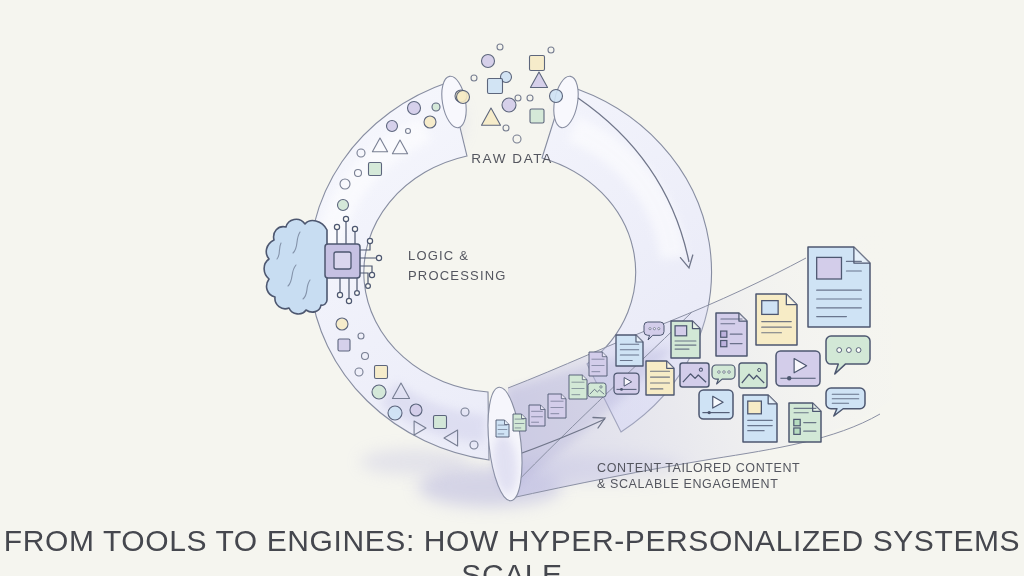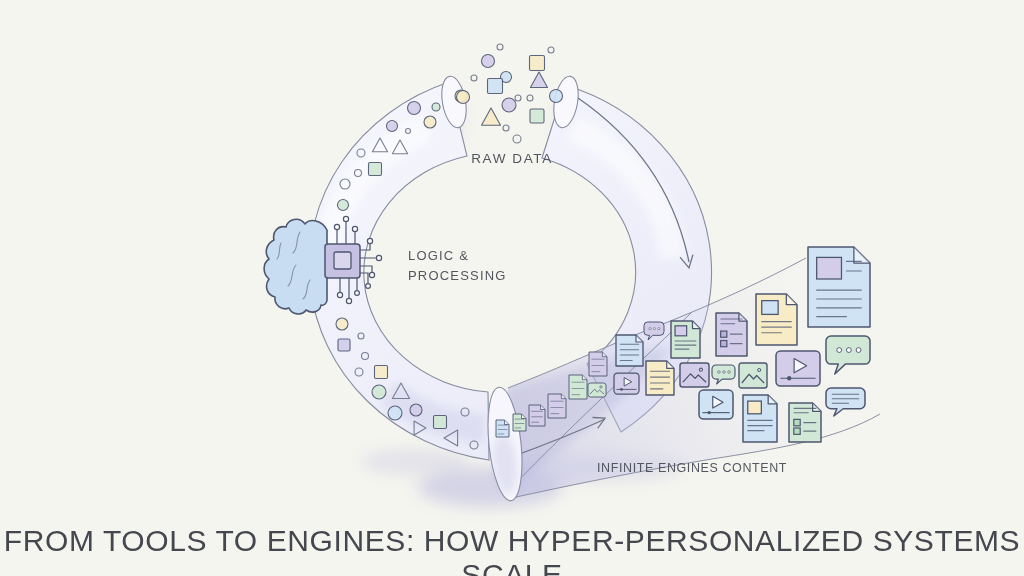--- a/index.html
+++ b/index.html
@@ -344,16 +344,17 @@
 </svg>
 
   <div class="label" id="raw-label">
     <div>RAW DATA</div>
   </div>
   <div class="label" id="logic-label">
     <div>LOGIC &amp;</div>
     <div>PROCESSING</div>
   </div>
   <div class="label" id="output-label">
-    <div>INFINITE ENGINES CONTENT</div>
+    <div>CONTENT TAILORED CONTENT</div>
+    <div>&amp; SCALABLE ENGAGEMENT</div>
   </div>
   <div id="main-title">FROM TOOLS TO ENGINES: HOW HYPER-PERSONALIZED SYSTEMS SCALE</div>
 </div>
 
 </body></html>

